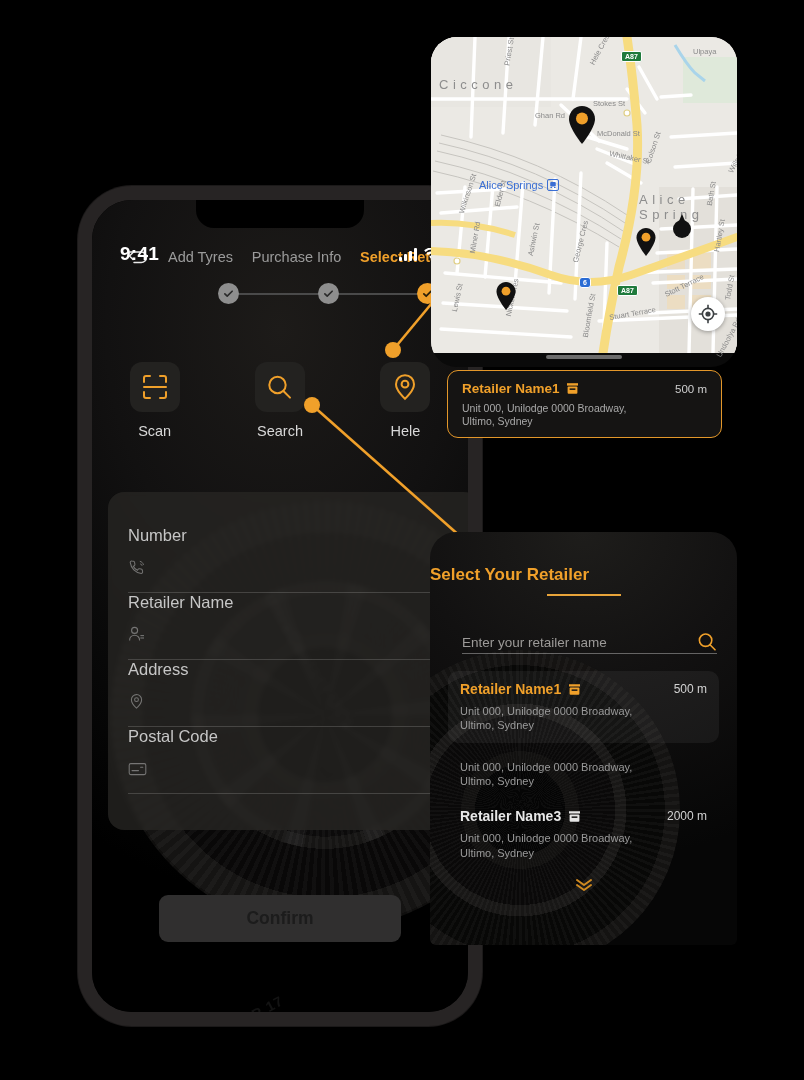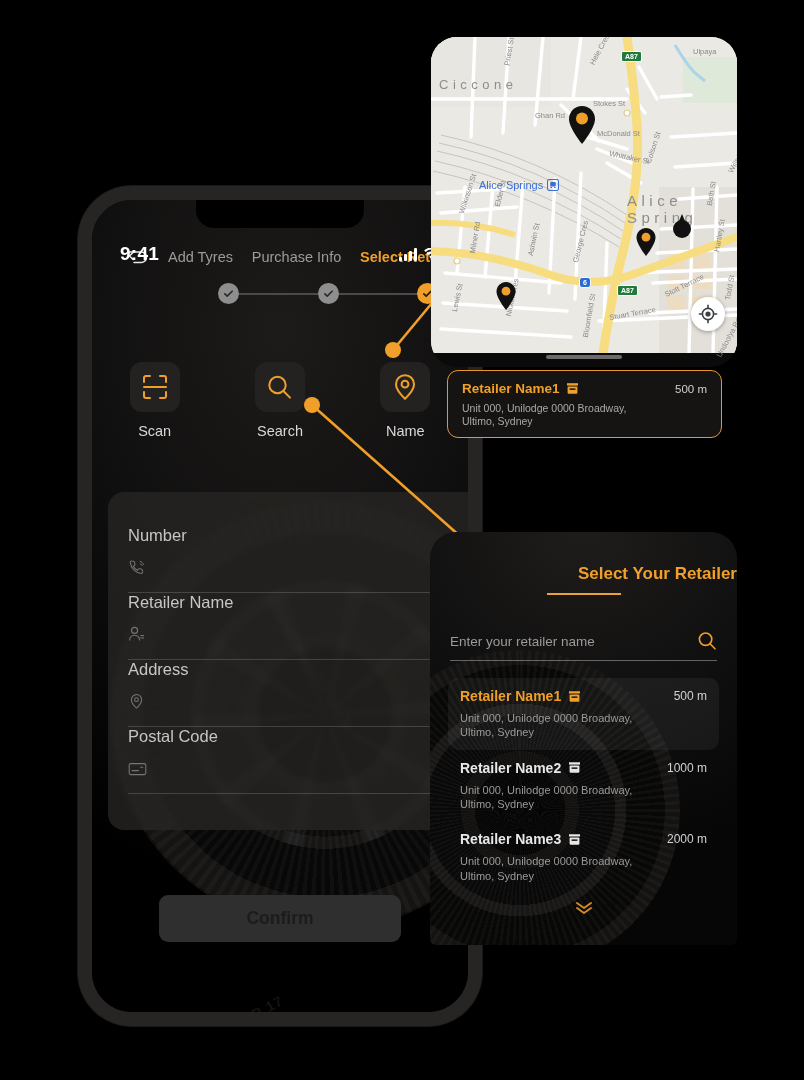--- a/index.html
+++ b/index.html
@@ -224,26 +224,26 @@
     width: 320px; height: 320px; border-radius: 50%;
     background:
       repeating-conic-gradient(from 0deg, rgba(255,255,255,.03) 0deg 1.2deg, rgba(0,0,0,0) 1.2deg 2.8deg),
       radial-gradient(circle at 50% 50%,
         #060606 0 20%, #131211 20% 26%, #0b0a0a 26% 42%,
         #1a1918 42% 47%, #090908 47% 64%, #161514 64% 74%,
         #0d0c0c 74% 86%, #181716 86% 93%, #070707 93% 100%);
     opacity: .95; pointer-events: none;
   }
   .rp-title {
-    position: relative; text-align: right; color: #f0a02a;
-    font-size: 17px; font-weight: bold; padding-top: 32px;
+    position: relative; text-align: left; color: #f0a02a;
+    font-size: 17px; font-weight: bold; padding-top: 20px; margin-top: 13px;
   }
   .rp-rule { position: relative; width: 74px; height: 2.2px; background: #e8a43a; margin: 9px auto 0; }
   .rp-search {
-    position: relative; margin: 36px 20px 0 20px; padding-bottom: 9px;
+    position: relative; margin: 36px 20px 0 32px; padding-bottom: 1px;
     border-bottom: 1px solid rgba(255,255,255,.35);
     display: flex; align-items: center; 
   }
   .rp-search-input {
     background: transparent; border: none; outline: none;
     color: #9c9a98; font-size: 13.5px; font-family: "Liberation Sans", sans-serif;
     flex: 1;
   }
   .rp-search-input::placeholder { color: #9c9a98; }
   .rp-list { position: relative; margin-top: 17px; padding: 0 18px; }
@@ -350,21 +350,21 @@
           </div>
           <div class="tile-label">Search</div>
         </div>
         <div class="tile">
           <div class="tile-box">
             <svg width="26" height="28" viewBox="0 0 26 28">
               <path d="M13 2.2c-5 0-9 4-9 9 0 6.6 9 14.6 9 14.6s9-8 9-14.6c0-5-4-9-9-9z" fill="none" stroke="#f0a02a" stroke-width="2"></path>
               <circle cx="13" cy="11.2" r="3.4" fill="none" stroke="#f0a02a" stroke-width="2"></circle>
             </svg>
           </div>
-          <div class="tile-label">Name</div>
+          <div class="tile-label">Hele</div>
         </div>
       </div>
 
       <div class="form-card">
         <div class="field">
           <div class="field-label">Number</div>
           <span class="field-icon">
             <svg width="17" height="17" viewBox="0 0 17 17">
               <path d="M2.2 3.4c0-.9.8-1.6 1.7-1.4l1.6.3c.6.1 1 .6 1.1 1.2l.3 1.8c.1.6-.2 1.1-.7 1.4l-.9.5a9 9 0 0 0 4.1 4.1l.5-.9c.3-.5.8-.8 1.4-.7l1.8.3c.6.1 1.1.5 1.2 1.1l.3 1.6c.2.9-.5 1.7-1.4 1.7A12.8 12.8 0 0 1 2.2 3.4z" fill="none" stroke="#b9b9b9" stroke-width="1.05"></path>
               <path d="M12.2 2.4c1.6.4 2.8 1.6 3.2 3.2M12.6 5c.7.2 1.2.7 1.4 1.4" fill="none" stroke="#b9b9b9" stroke-width="1" stroke-linecap="round"></path>
@@ -474,21 +474,21 @@
 
         <path d="M196 0 Q202 40 206 88 Q210 150 188 230 Q178 276 172 316" fill="none" stroke="#f7dc80" stroke-width="9" stroke-linecap="round"></path>
         <path d="M0 214 Q60 216 120 238 Q160 252 200 238 Q240 224 306 200" fill="none" stroke="#f7dc80" stroke-width="8" stroke-linecap="round"></path>
         <path d="M0 186 Q40 184 84 198" fill="none" stroke="#f7dc80" stroke-width="6"></path>
         <circle cx="26" cy="224" r="3" fill="#fff" stroke="#e0cf86" stroke-width="1.2"></circle>
         <circle cx="196" cy="76" r="3" fill="#fff" stroke="#e0cf86" stroke-width="1.2"></circle>
       </svg>
 
       
       <div class="map-label" style="left:8px; top:40px; font-size:13px;">Ciccone</div>
-      <div class="map-label" style="left:196px; top:155px; font-size:15px;">Alice Spring</div>
+      <div class="map-label" style="left:208px; top:155px; font-size:13px;">Alice Spring</div>
       <div class="map-station" style="left:48px; top:142px;">
         <span>Alice Springs</span>
         <span class="st-box">
           <svg width="8" height="8" viewBox="0 0 8 8">
               <rect x="1.2" y="1" width="5.6" height="4.4" rx="1" fill="#3b6fd4"></rect>
               <rect x="1.4" y="6" width="1.6" height="1" fill="#3b6fd4"></rect>
               <rect x="5" y="6" width="1.6" height="1" fill="#3b6fd4"></rect>
             </svg>
         </span>
       </div>
@@ -606,31 +606,20 @@
           </div>
           <div class="rp-dist">500 m</div>
         </div>
         <div class="rp-addr">
           <div>Unit 000, Unilodge 0000 Broadway,</div>
           <div>Ultimo, Sydney</div>
         </div>
       </div>
 
       <div class="rp-item">
-        <div class="rp-item-top">
-          <div class="rp-name">
-            <span>Retailer Name2</span>
-            <svg width="13" height="13" viewBox="0 0 13 13">
-              <path d="M1 1.2h11v2.4H1z" fill="#e6e6e6"></path>
-              <rect x="1.6" y="4.4" width="9.8" height="7.4" rx="1" fill="#e6e6e6"></rect>
-              <rect x="3.6" y="6.4" width="5.8" height="1.5" fill="#121111"></rect>
-            </svg>
-          </div>
-          <div class="rp-dist">1000 m</div>
-        </div>
         <div class="rp-addr">
           <div>Unit 000, Unilodge 0000 Broadway,</div>
           <div>Ultimo, Sydney</div>
         </div>
       </div>
 
       <div class="rp-item">
         <div class="rp-item-top">
           <div class="rp-name">
             <span>Retailer Name3</span>

